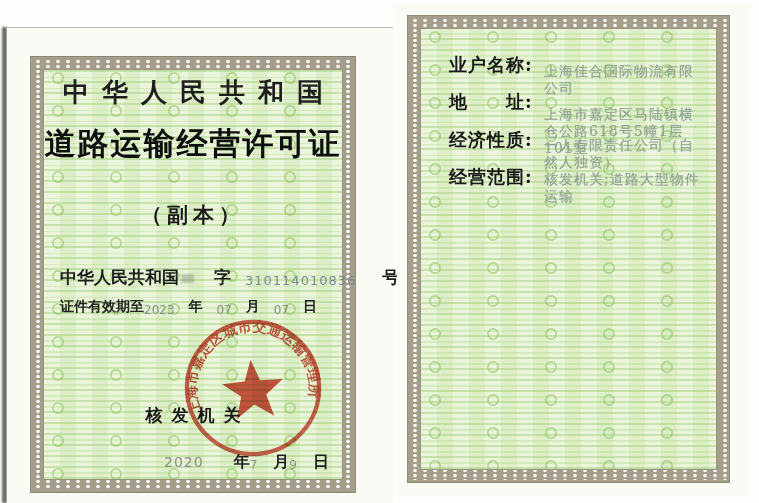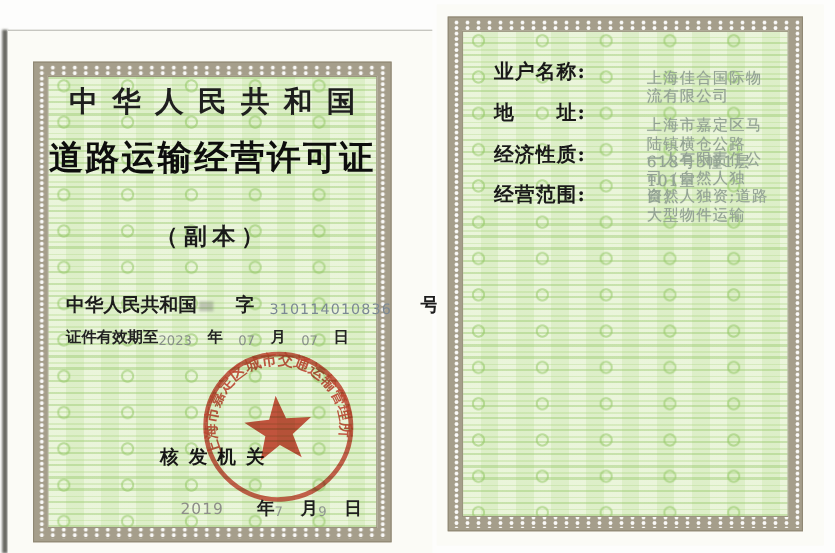--- a/index.html
+++ b/index.html
@@ -66,21 +66,21 @@
 
   .issue-date { top:382px; left:120px; white-space:nowrap; }
   .id-year { font-size:14px; color:#8d8d89; letter-spacing:1px; }
   .id-unit { font-size:16px; font-weight:700; color:#1d1d1d; }
   .id-val  { font-size:12px; color:#8d948e; position:relative; top:2px; }
 
   .stamp { left:138px; top:247px; width:142px; height:142px;
            transform:rotate(-5deg); mix-blend-mode:multiply; opacity:.92; }
 
   
-  .field { position:absolute; left:28px; right:12px; display:flex;gap:44px; }
+  .field { position:absolute; left:28px; right:12px; display:flex; }
   .field-label { width:95px; flex-shrink:0; font-size:18px; font-weight:700;
                  color:#191919; letter-spacing:1px; }
   .field-value { font-size:14px; color:#93a294; letter-spacing:1px; line-height:17px;
                  text-shadow:0 0 1px rgba(150,170,150,.6); }
   .f1 { top:24px; }  .f1 .field-value { margin-top:10px; }
   .f2 { top:61px; }  .f2 .field-value { margin-top:16px; max-width:206px; }
   .f3 { top:99px; }  .f3 .field-value { margin-top:9px;  max-width:232px; }
   .f4 { top:136px; } .f4 .field-value { margin-top:6px; }
 </style>
 </head>
@@ -117,21 +117,21 @@
           </defs>
           <circle cx="100" cy="100" r="93" fill="none" stroke="#c93a28" stroke-width="6" opacity="0.85"></circle>
           <text font-size="19" font-weight="700" fill="#c93a28" opacity="0.9" font-family="DejaVu Sans, sans-serif">
             <textPath href="#sealArc" startOffset="2" textLength="300" lengthAdjust="spacingAndGlyphs">上海市嘉定区城市交通运输管理所</textPath>
           </text>
           <path fill="#c93a28" opacity="0.93" d="M100,60 L110.9,90 L142.8,91.1 L117.6,110.7 L126.5,141.4 L100,123.5 L73.5,141.4 L82.4,110.7 L57.2,91.1 L89.1,90 Z"></path>
         </svg>
       </div>
 
       <div class="abs issue-date">
-        <span class="id-year">2019</span><span class="id-unit serif" style="margin-left:30px;">年</span><span class="id-val">7</span><span class="id-unit serif" style="margin-left:16px;">月</span><span class="id-val">9</span><span class="id-unit serif" style="margin-left:16px;">日</span>
+        <span class="id-year">2020</span><span class="id-unit serif" style="margin-left:30px;">年</span><span class="id-val">7</span><span class="id-unit serif" style="margin-left:16px;">月</span><span class="id-val">9</span><span class="id-unit serif" style="margin-left:16px;">日</span>
       </div>
 
     </div>
   </div>
 </div>
 
 <div class="page page-right">
   <div class="frame">
     <div class="inner">
 
@@ -145,18 +145,18 @@
         <span class="field-value serif">上海市嘉定区马陆镇横仓公路618号5幢1层101室</span>
       </div>
 
       <div class="field f3">
         <span class="field-label serif">经济性质:</span>
         <span class="field-value serif">一人有限责任公司（自然人独资）</span>
       </div>
 
       <div class="field f4">
         <span class="field-label serif">经营范围:</span>
-        <span class="field-value serif">自然人独资;道路大型物件运输</span>
+        <span class="field-value serif">核发机关;道路大型物件运输</span>
       </div>
 
     </div>
   </div>
 </div>
 
 </body></html>

